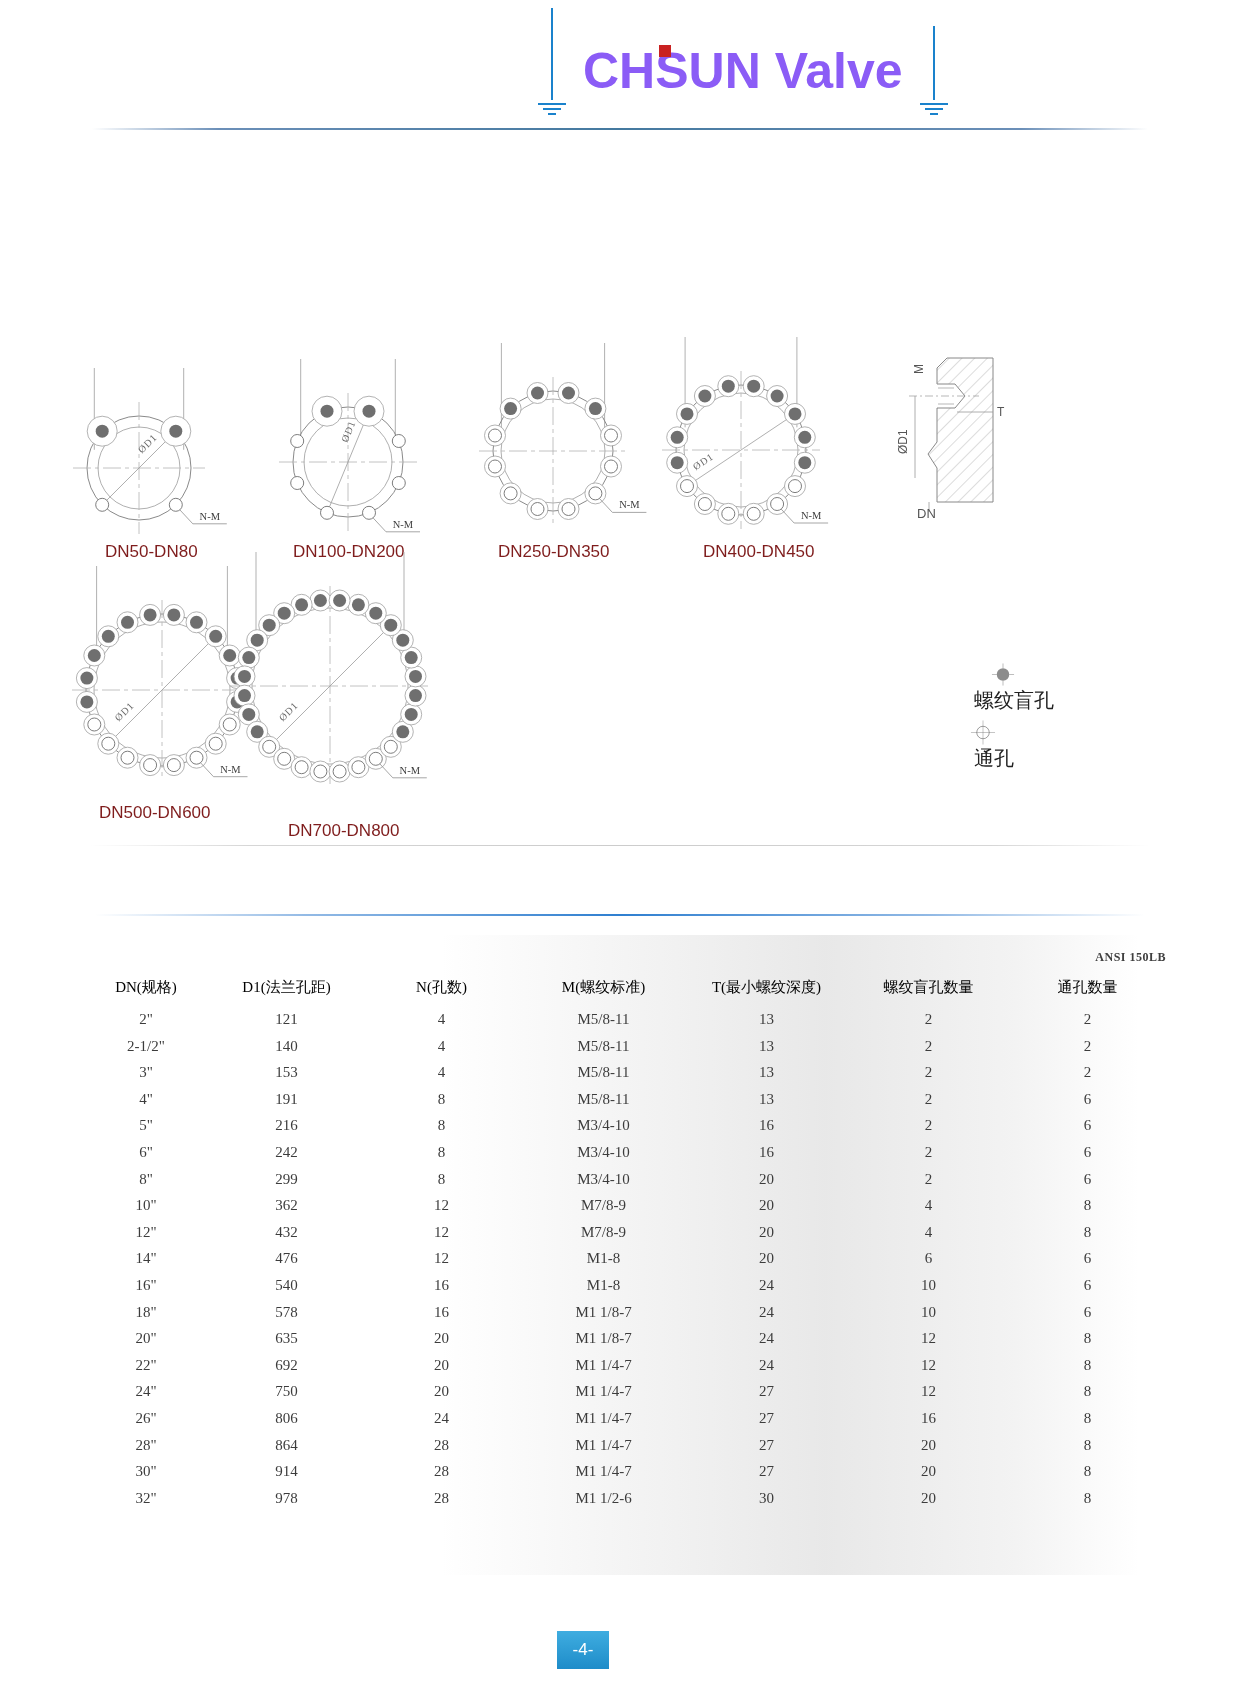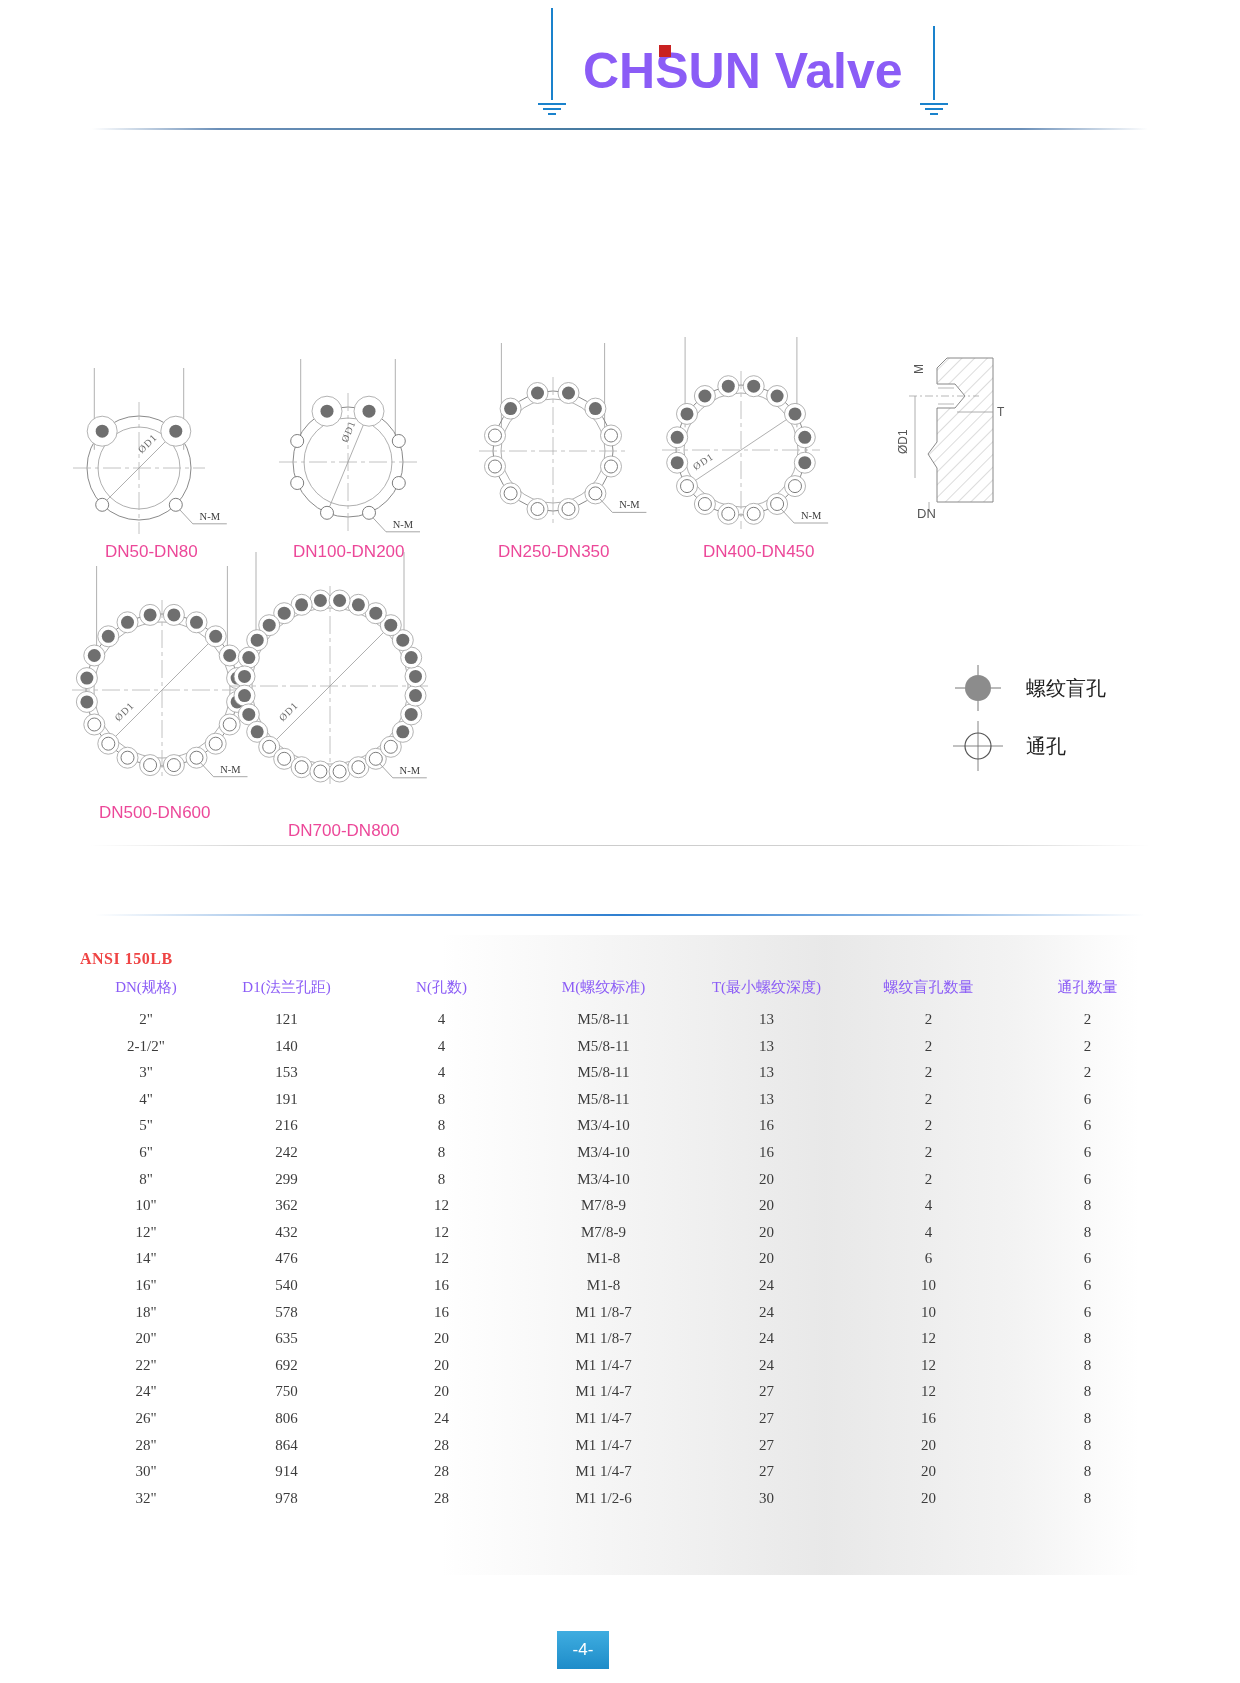--- a/index.html
+++ b/index.html
@@ -22,39 +22,39 @@
 
   
   .title-bar{position:absolute;left:74px;top:205px;width:1097px;height:42px;
     background:linear-gradient(100deg,#e8e8e8 0%,#efefef 40%,#fbfbfb 75%,#ffffff 100%);}
   .title-bar span{display:block;line-height:42px;padding-left:14px;color:#2f6fb2;
     font-weight:bold;font-size:21px;letter-spacing:1px;}
 
   
   .dwrap{position:absolute;}
   .dlabel{position:absolute;font-family:"Liberation Sans",sans-serif;font-size:17px;
-    color:#ec4899;white-space:nowrap;}
+    color:#7f1d1d;white-space:nowrap;}
   .xsec-wrap{position:absolute;left:893px;top:350px;}
-  .legend-item{position:absolute;display:flex;align-items:center;height:52px;}
+  .legend-item{position:absolute;display:flex;align-items:center;height:52px;flex-direction:column;}
   .legend-item span{margin-left:22px;font-size:20px;color:#222;}
 
   
   .divider-faint{position:absolute;left:90px;top:845px;width:1060px;height:1px;
     background:linear-gradient(90deg,rgba(0,0,0,0),#d6d6d6 15%,#cccccc 50%,#d6d6d6 85%,rgba(0,0,0,0));}
   .divider-blue{position:absolute;left:95px;top:914px;width:1050px;height:2px;
     background:linear-gradient(90deg,rgba(59,130,208,0),rgba(59,130,208,.55) 20%,#2f7fd0 50%,rgba(59,130,208,.55) 80%,rgba(59,130,208,0));}
   .gray-band{position:absolute;left:440px;top:935px;width:700px;height:640px;
     background:linear-gradient(90deg,rgba(120,120,120,0) 0%,rgba(120,120,120,.17) 55%,rgba(120,120,120,.09) 82%,rgba(120,120,120,0) 100%);}
 
   
-  .table-title{position:absolute;left:80px;top:950px;width:1086px;text-align:left;
-    color:#ef4444;font-size:16px;font-weight:600;letter-spacing:.5px;}
+  .table-title{position:absolute;left:80px;top:950px;width:1086px;text-align:right;
+    color:#404040;font-size:12px;font-weight:600;letter-spacing:.5px;}
   .thead{position:absolute;left:80px;top:978px;width:1086px;display:grid;
     grid-template-columns:132px 149px 161px 163px 163px 161px 157px;
-    color:#8b5cf6;font-size:15px;}
+    color:#000000;font-size:15px;}
   .thead div{text-align:center;}
   #table-body{position:absolute;left:80px;top:1006px;width:1086px;}
   .trow{display:grid;grid-template-columns:132px 149px 161px 163px 163px 161px 157px;
     height:26.6px;line-height:26.6px;font-size:15px;color:#3c3c3c;}
   .tcell{text-align:center;}
 
   
   .page-num{position:absolute;left:557px;top:1631px;width:52px;height:38px;
     background:linear-gradient(180deg,#3fade0,#1e8cc9);color:#ffffff;font-size:17px;
     text-align:center;line-height:38px;font-family:"Liberation Sans",sans-serif;}

